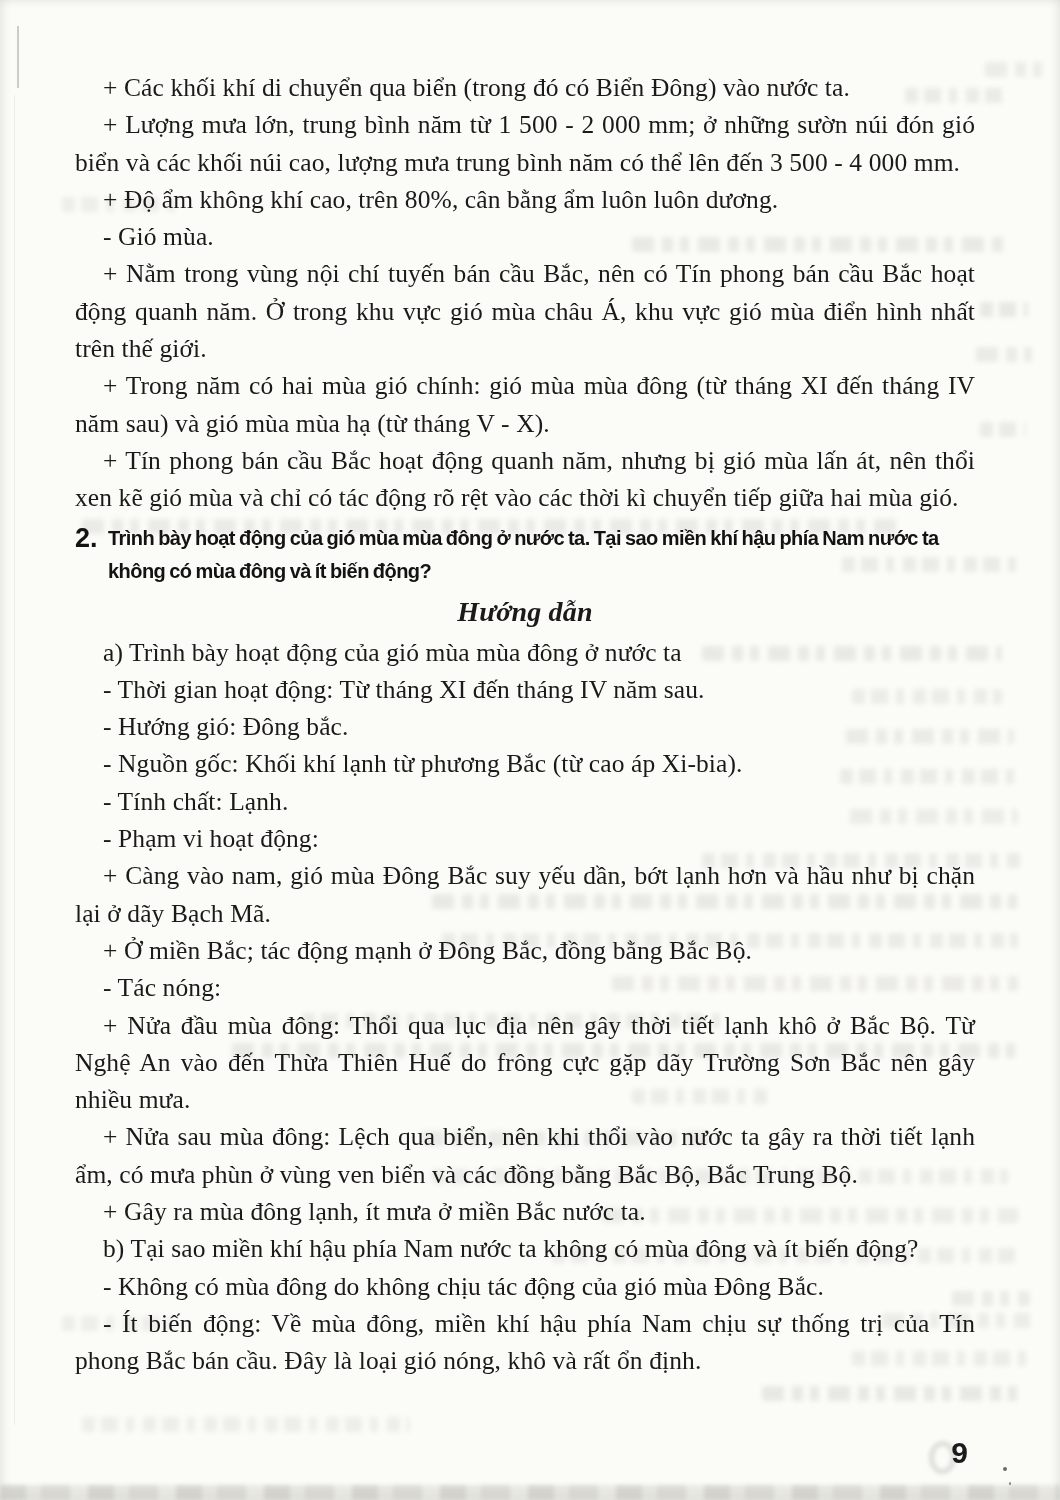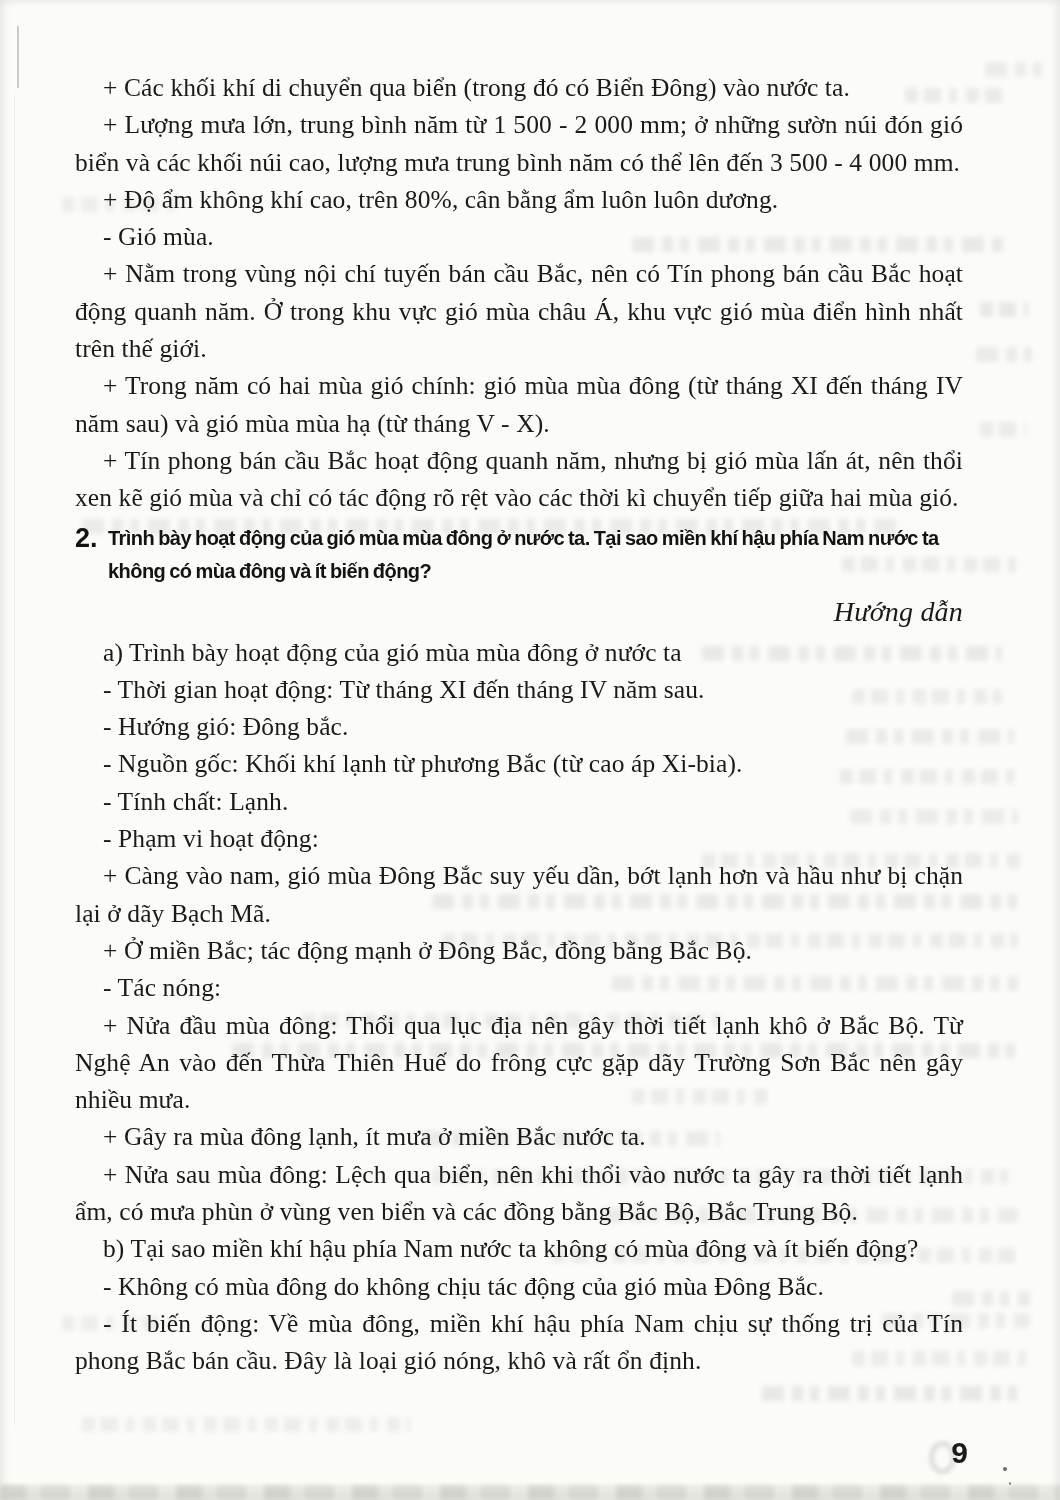--- a/index.html
+++ b/index.html
@@ -18,21 +18,21 @@
       inset 0 4px 8px rgba(40,40,35,0.02);
     overflow: hidden;
     font-family: "Liberation Serif", "DejaVu Serif", serif;
     color: #1c1a18;
   }
 
   
   .content {
     position: absolute;
     left: 75px;
-    right: 97px;
+    right: 85px;
     top: 69px;
     font-size: 25.5px;
     line-height: 37.3px;
     text-align: justify;
     letter-spacing: 0.1px;
   }
   .body-p { margin: 0; text-indent: 28px; }
 
   
   .question {
@@ -42,22 +42,22 @@
     font-weight: 700;
     text-align: left;
     margin: 5px 0 3px 0;
     color: #141312;
   }
   .q-num { flex: none; width: 33px; font-size: 27px; line-height: 33.5px; }
   .q-text { flex: 1; font-size: 20px; line-height: 33.5px; letter-spacing: -0.55px; word-spacing: -1px; }
 
   
   .guide {
-    text-align: right;
-    font-weight: 400;
+    text-align: center;
+    font-weight: 700;
     font-style: italic;
     font-size: 28px;
     line-height: 40px;
     margin: 1px 0 2px 0;
     letter-spacing: 0.2px;
   }
 
   .page-number {
     position: absolute;
     right: 92px;
@@ -178,21 +178,21 @@
     <p class="body-p">a) Trình bày hoạt động của gió mùa mùa đông ở nước ta</p>
     <p class="body-p">- Thời gian hoạt động: Từ tháng XI đến tháng IV năm sau.</p>
     <p class="body-p">- Hướng gió: Đông bắc.</p>
     <p class="body-p">- Nguồn gốc: Khối khí lạnh từ phương Bắc (từ cao áp Xi-bia).</p>
     <p class="body-p">- Tính chất: Lạnh.</p>
     <p class="body-p">- Phạm vi hoạt động:</p>
     <p class="body-p">+ Càng vào nam, gió mùa Đông Bắc suy yếu dần, bớt lạnh hơn và hầu như bị chặn lại ở dãy Bạch Mã.</p>
     <p class="body-p">+ Ở miền Bắc; tác động mạnh ở Đông Bắc, đồng bằng Bắc Bộ.</p>
     <p class="body-p">- Tác nóng:</p>
     <p class="body-p">+ Nửa đầu mùa đông: Thổi qua lục địa nên gây thời tiết lạnh khô ở Bắc Bộ. Từ Nghệ An vào đến Thừa Thiên Huế do frông cực gặp dãy Trường Sơn Bắc nên gây nhiều mưa.</p>
+    <p class="body-p">+ Nửa sau mùa đông: Lệch qua biển, nên khi thổi vào nước ta gây ra thời tiết lạnh ẩm, có mưa phùn ở vùng ven biển và các đồng bằng Bắc Bộ, Bắc Trung Bộ.</p>
     <p class="body-p">+ Gây ra mùa đông lạnh, ít mưa ở miền Bắc nước ta.</p>
-    <p class="body-p">+ Nửa sau mùa đông: Lệch qua biển, nên khi thổi vào nước ta gây ra thời tiết lạnh ẩm, có mưa phùn ở vùng ven biển và các đồng bằng Bắc Bộ, Bắc Trung Bộ.</p>
     <p class="body-p">b) Tại sao miền khí hậu phía Nam nước ta không có mùa đông và ít biến động?</p>
     <p class="body-p">- Không có mùa đông do không chịu tác động của gió mùa Đông Bắc.</p>
     <p class="body-p">- Ít biến động: Về mùa đông, miền khí hậu phía Nam chịu sự thống trị của Tín phong Bắc bán cầu. Đây là loại gió nóng, khô và rất ổn định.</p>
   </main>
 
   <div class="page-number">9</div>
 </div>
 
 </body></html>

